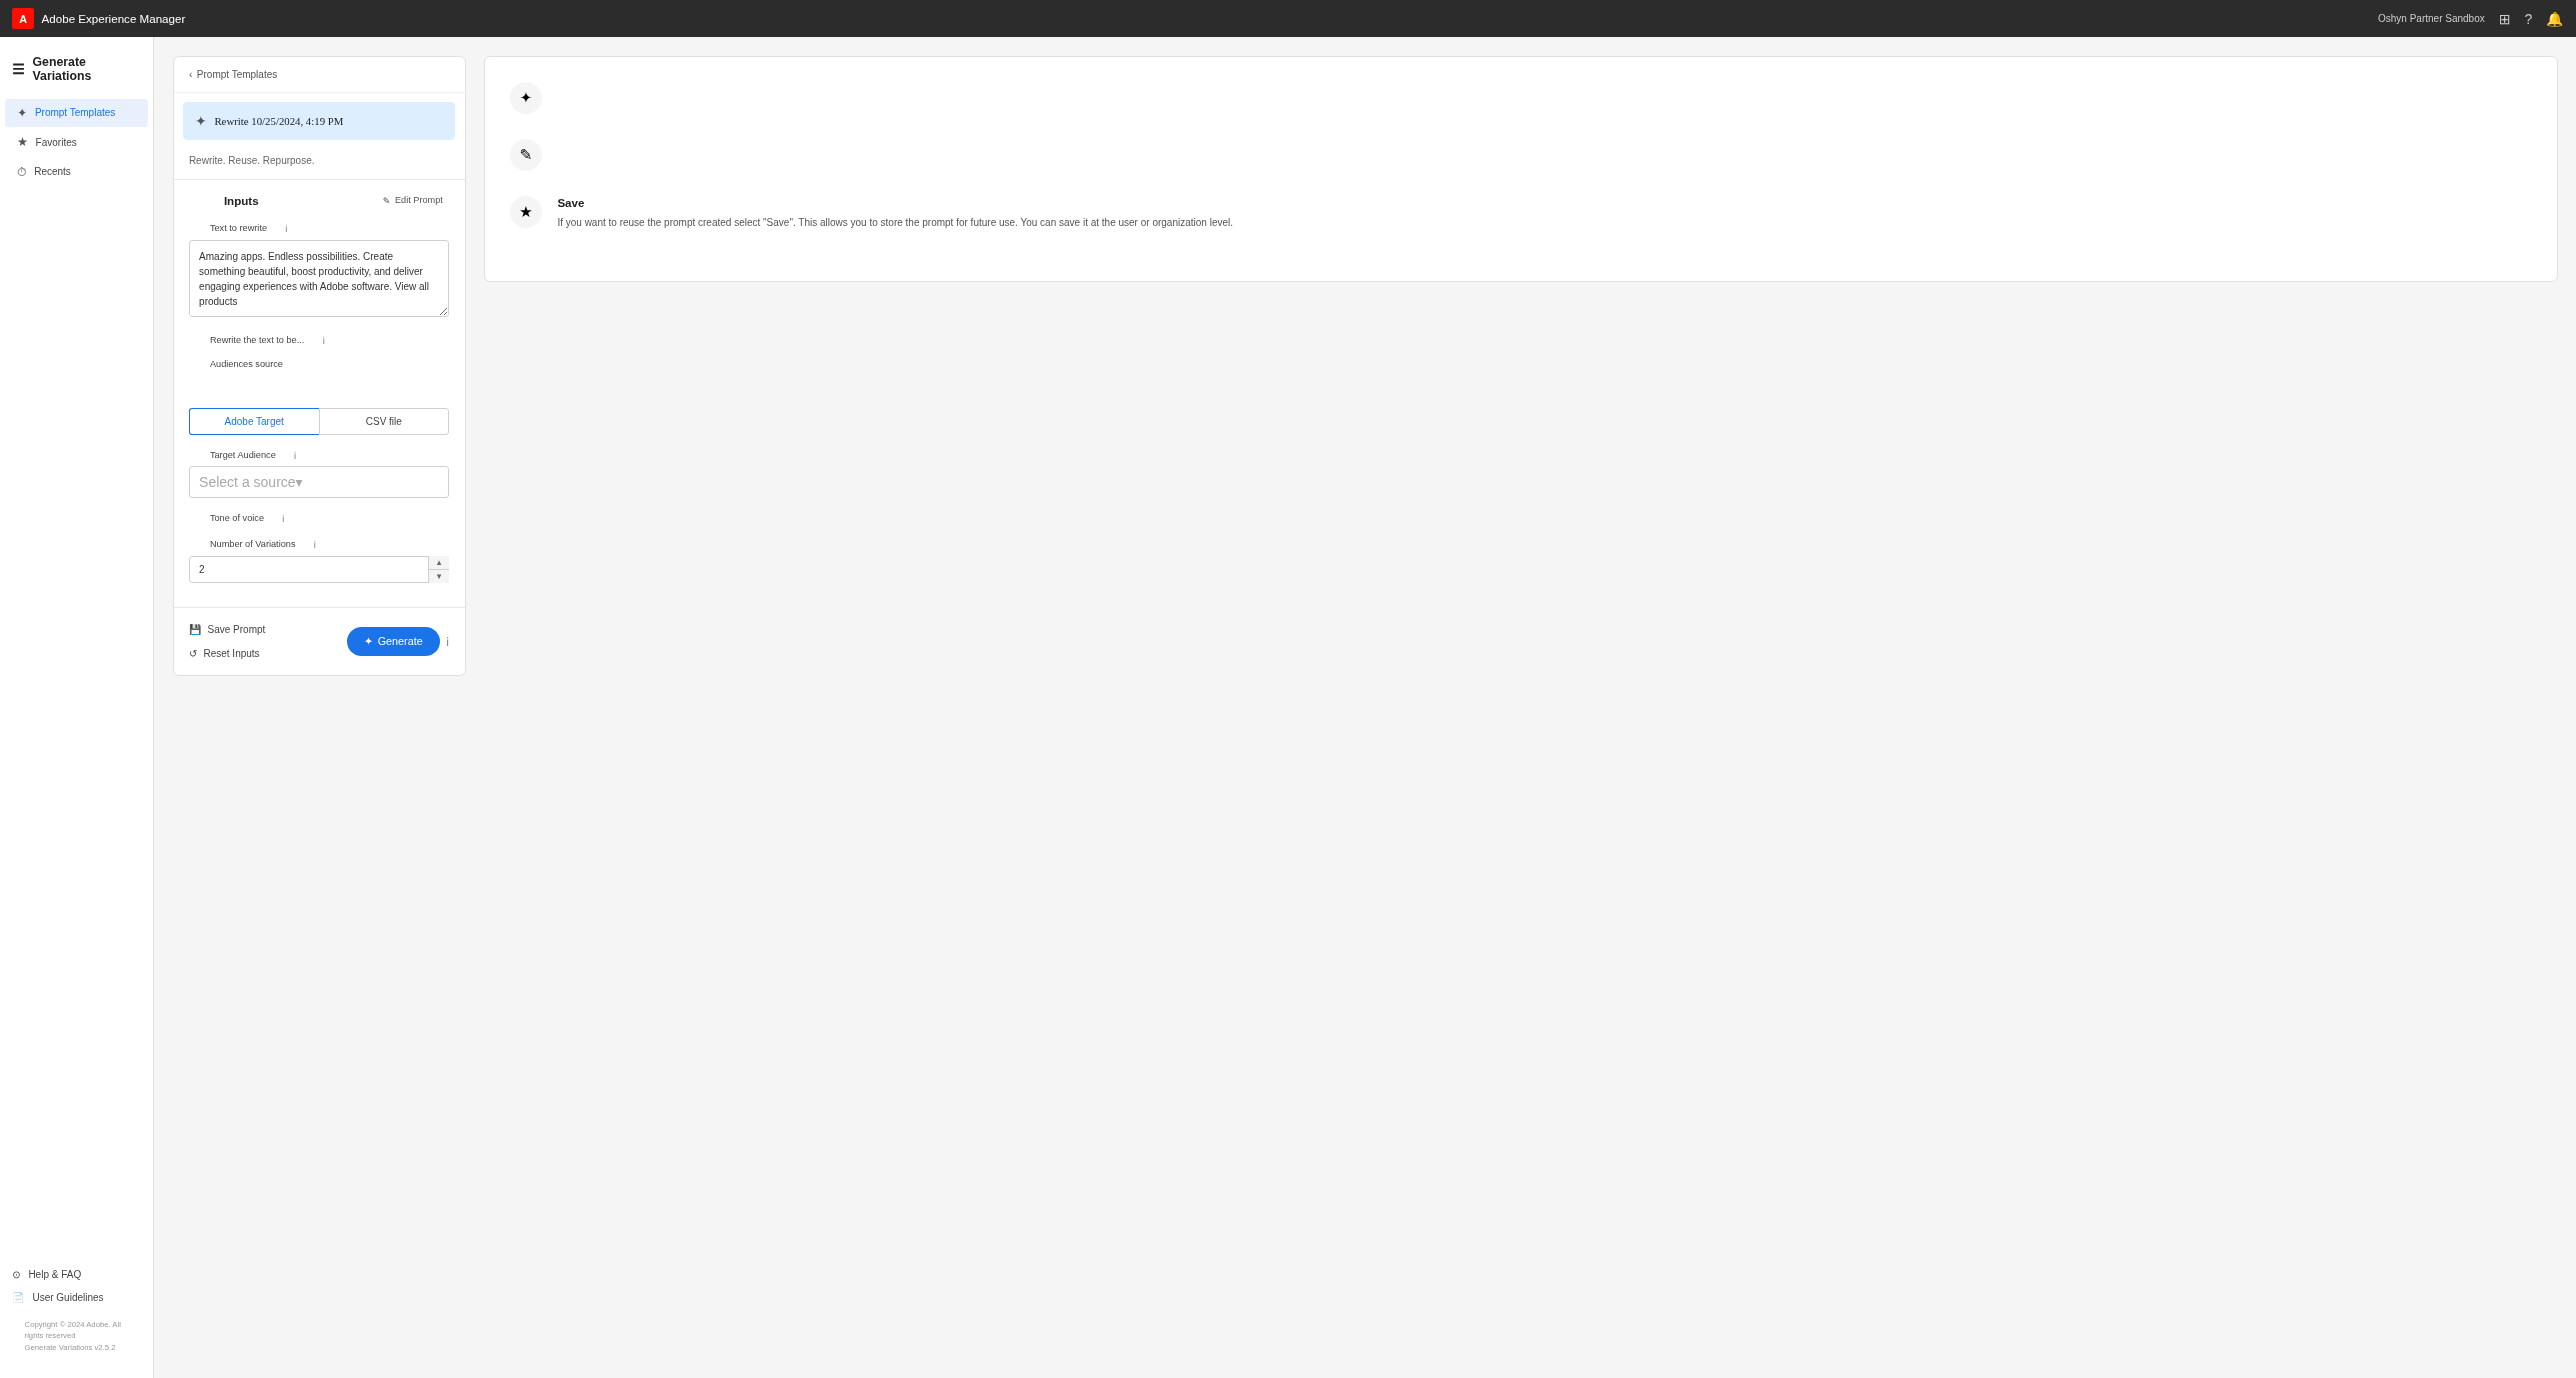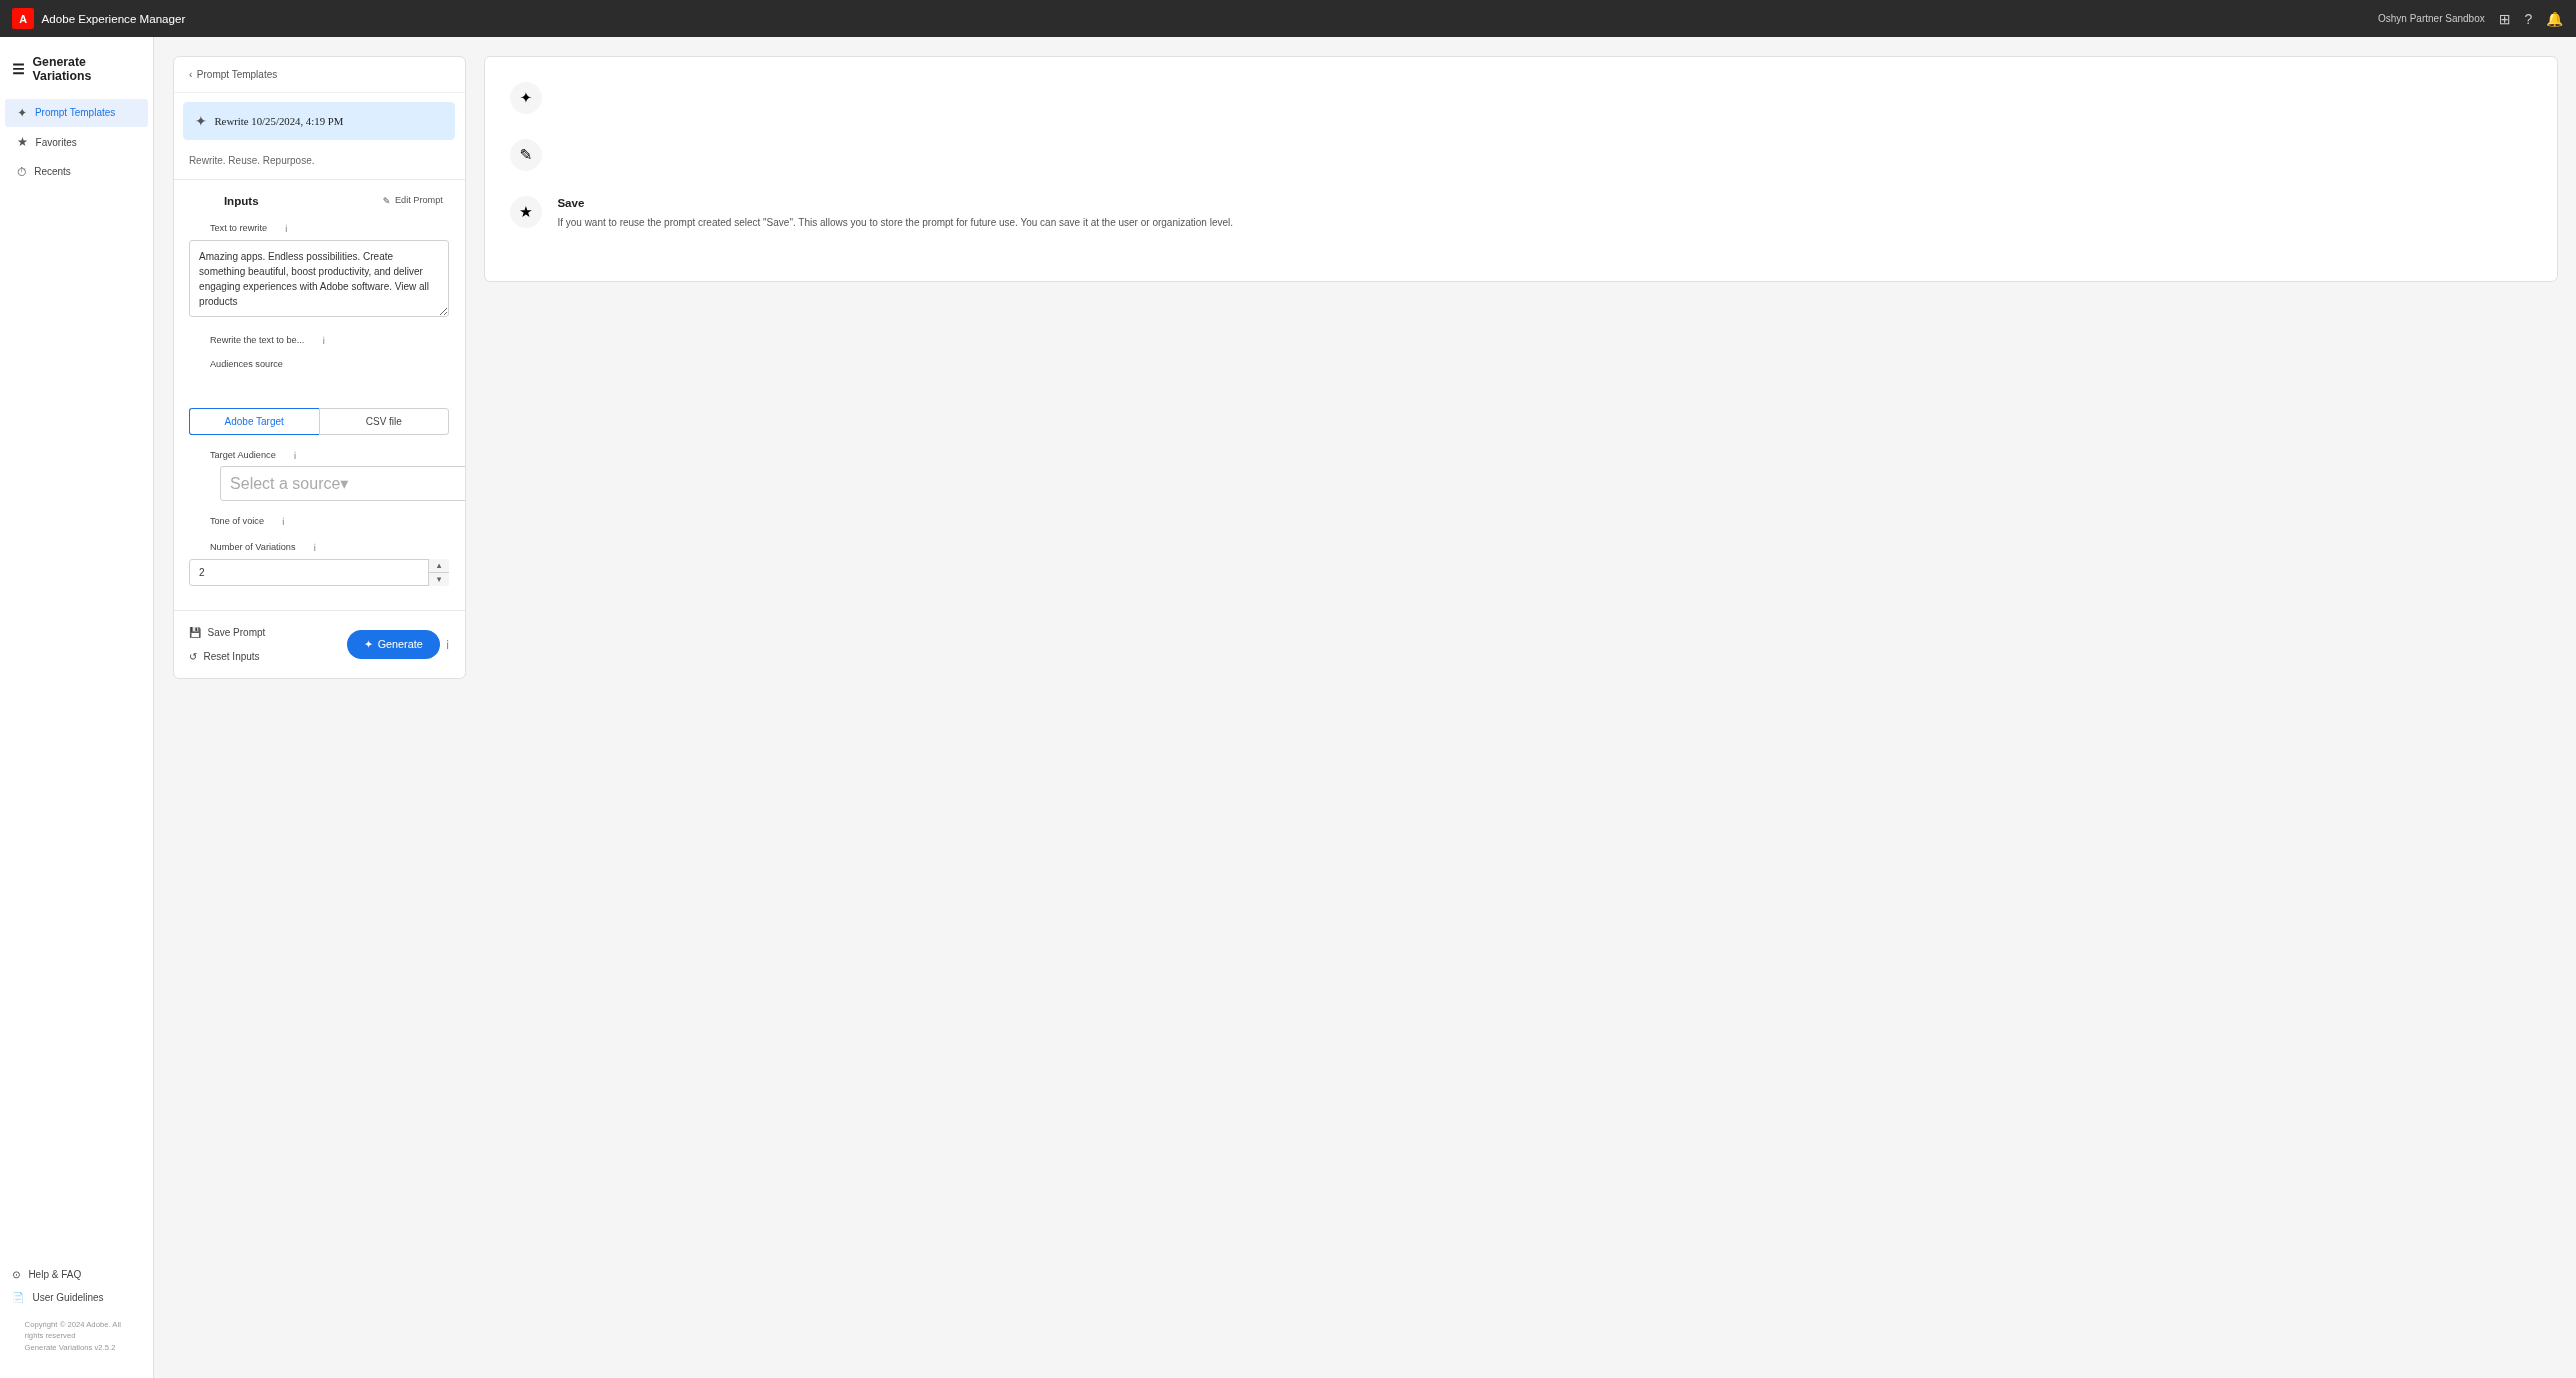--- a/index.html
+++ b/index.html
@@ -190,27 +190,26 @@
     }
     .audience-btn:first-child { border-radius: 3.1px 0 0 3.1px; border-right: none; }
     .audience-btn:last-child { border-radius: 0 3.1px 3.1px 0; }
     .audience-btn.active { background: #fff; border-color: #1a73e8; color: #1a73e8; font-weight: 500; }
 
     .select-field {
       width: 100%;
       border: 0.8px solid #d0d0d0;
       border-radius: 3.1px;
       padding: 7px 9.2px;
-      font-size: 16px;
+      font-size: 14px;
       color: #aaa;
       background: white;
       display: flex;
       align-items: center;
       cursor: pointer;
-      margin-left: 31px;
     }
 
     .number-input-wrapper { display: flex; position: relative; }
     .number-input {
       width: 100%;
       border: 0.8px solid #d0d0d0;
       border-radius: 3.1px;
       padding: 7px 28px 7px 9.2px;
       font-size: 10px;
       color: #333;

